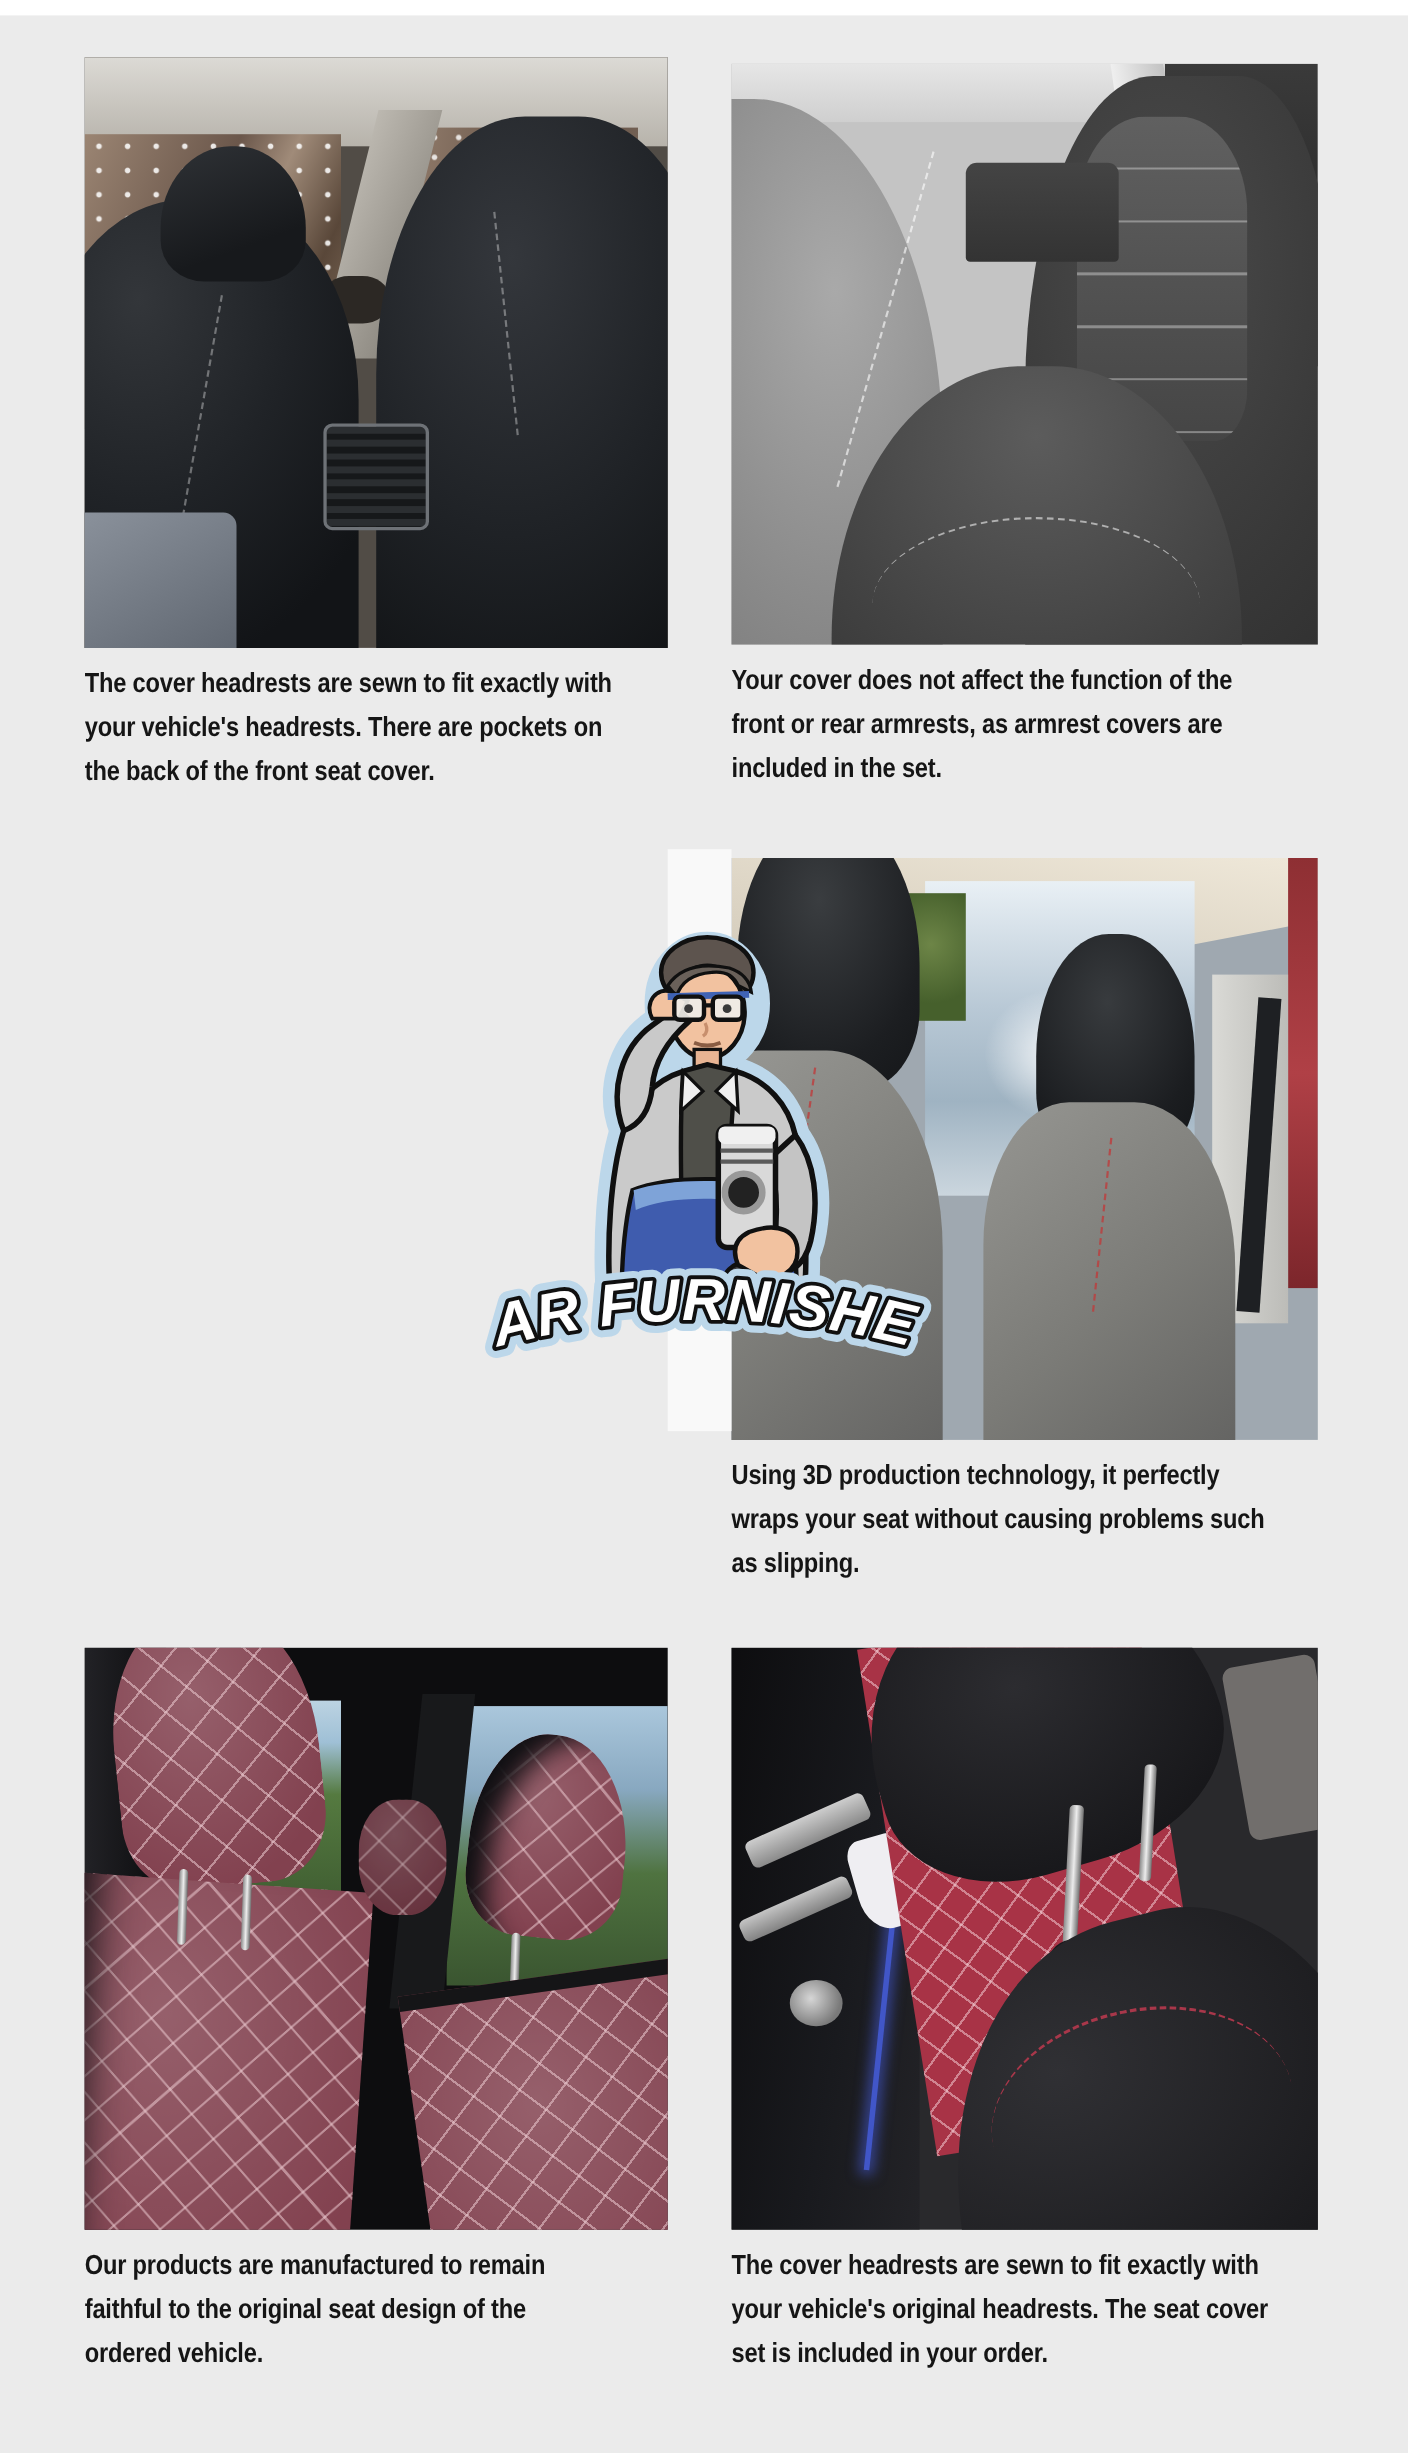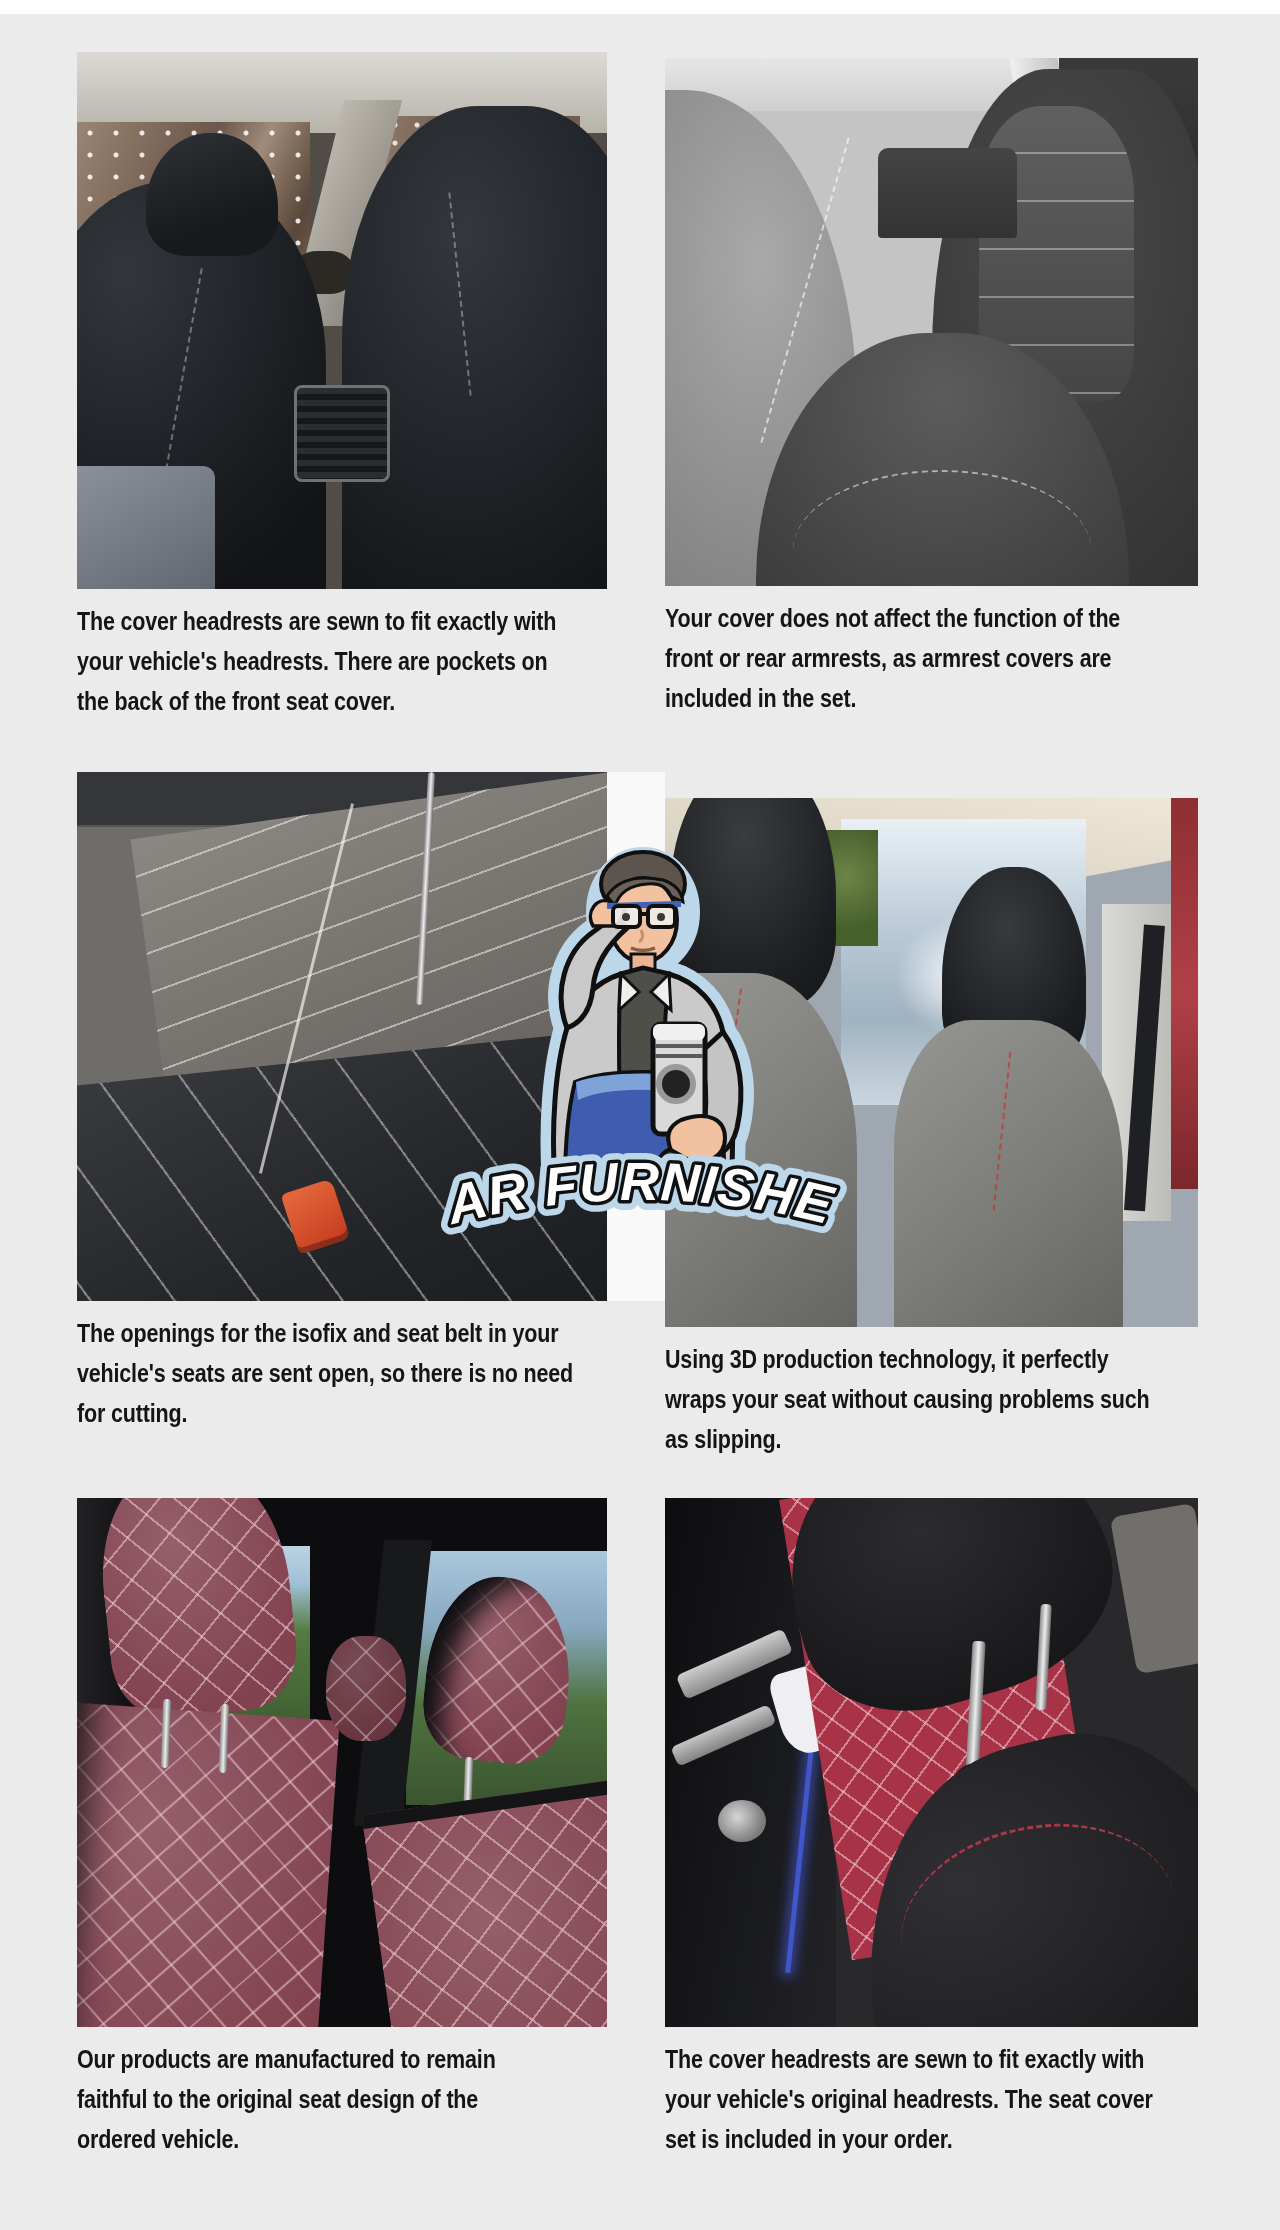--- a/index.html
+++ b/index.html
@@ -10,21 +10,21 @@
   .card{position:absolute;margin:0;}
   .photo{position:relative;overflow:hidden;width:100%;}
   .photo *{position:absolute;}
   .caption{margin-top:12px;width:630px;font-weight:700;font-size:25px;line-height:40px;
            color:#151515;white-space:pre-line;letter-spacing:-.2px;
            transform:scaleX(.86);transform-origin:0 0;}
   
   #card1{left:77px;top:52px;width:530px;}   #card1 .photo{height:537px;}
   #card2{left:665px;top:58px;width:533px;}  #card2 .photo{height:528px;}
   #card3{left:77px;top:772px;width:530px;}  #card3 .photo{height:529px;}
-  #card4{left:665px;top:798px;width:533px;} #card4 .photo{height:529px;}
+  #card4{left:665px;top:780px;width:533px;} #card4 .photo{height:529px;}
   #card5{left:77px;top:1498px;width:530px;} #card5 .photo{height:529px;}
   #card6{left:665px;top:1498px;width:533px;}#card6 .photo{height:529px;}
   .mid-gap{position:absolute;left:607px;top:772px;width:58px;height:529px;background:#f9f9f9;}
   .chrome{background:linear-gradient(90deg,#8a8a8a,#ececec 50%,#6f6f6f);border-radius:4px;}
   .quilt{background-color:#82414f;background-image:
      repeating-linear-gradient(45deg,rgba(236,202,208,.55) 0 2px,transparent 2px 30px),
      repeating-linear-gradient(-45deg,rgba(236,202,208,.55) 0 2px,transparent 2px 30px),
      radial-gradient(120% 120% at 40% 30%,rgba(255,255,255,.16),transparent 60%);}
   .quilt-red{background-color:#a83346;background-image:
      repeating-linear-gradient(45deg,rgba(248,214,220,.5) 0 2px,transparent 2px 26px),
@@ -186,33 +186,20 @@
       <div class="suede-r"></div>
       <div class="lid"></div>
       <div class="armrest"></div>
       <div class="armseam"></div>
     </div>
     <figcaption class="caption">Your cover does not affect the function of the
 front or rear armrests, as armrest covers are
 included in the set.</figcaption>
   </figure>
 
-  <figure class="card" id="card3">
-    <div class="photo p3">
-      <div class="top"></div>
-      <div class="suede"></div>
-      <div class="leather"></div>
-      <div class="seam"></div>
-      <div class="rod chrome"></div>
-      <div class="buckle"></div>
-    </div>
-    <figcaption class="caption">The openings for the isofix and seat belt in your
-vehicle's seats are sent open, so there is no need
-for cutting.</figcaption>
-  </figure>
 
   <figure class="card" id="card4">
     <div class="photo p4">
       <div class="headliner"></div>
       <div class="sky"></div>
       <div class="foliage"></div>
       <div class="redframe"></div>
       <div class="bpillar"></div>
       <div class="belt"></div>
       <div class="hr-l"></div>

